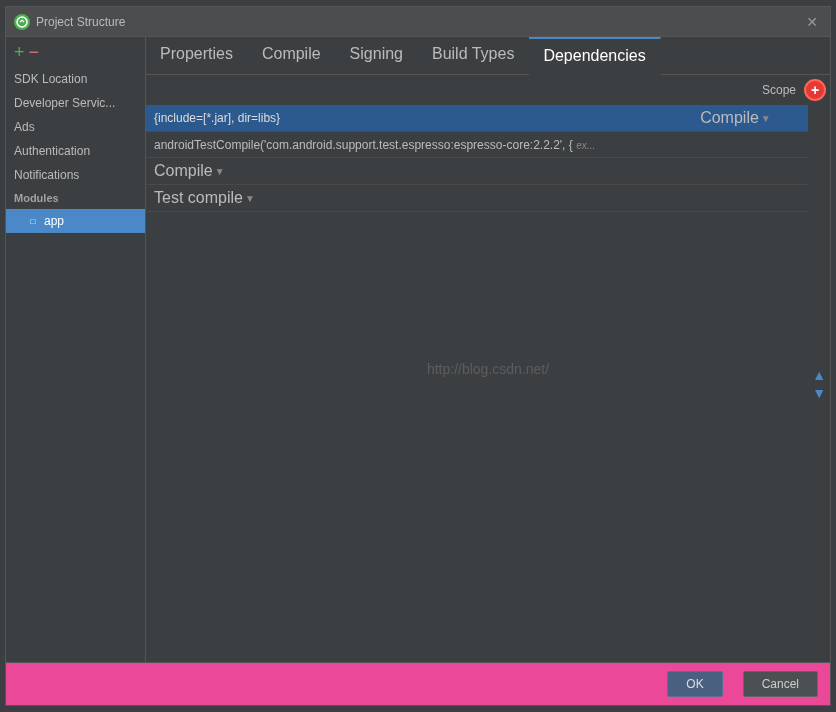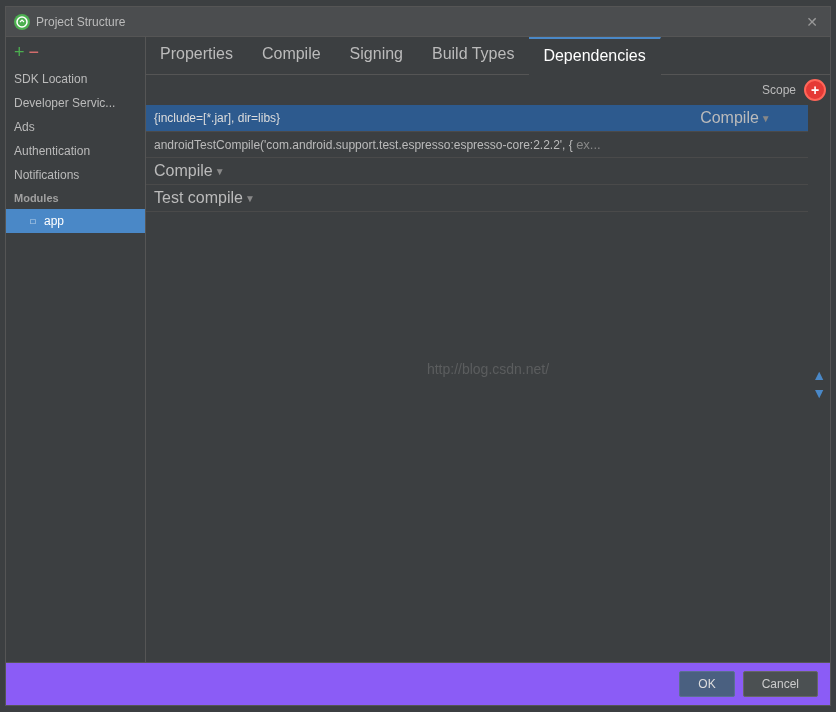--- a/index.html
+++ b/index.html
@@ -245,23 +245,23 @@
       padding: 1px 3px;
       border-radius: 2px;
       margin-right: 4px;
       font-style: italic;
     }
     
     .dialog-footer {
       display: flex;
       justify-content: flex-end;
       padding: 8px 12px;
-      gap: 8px;
+      gap: 20px;
       border-top: 1px solid #555;
-      background: #8b5cf6;
+      background: #ec4899;
       flex-shrink: 0;
     }
     .btn-footer {
       padding: 5px 18px;
       font-size: 12px;
       cursor: pointer;
       border: 1px solid #666;
       border-radius: 2px;
       background: #4b5052;
       color: #cccccc;
@@ -273,21 +273,21 @@
       overflow: hidden;
     }
     .dep-main {
       flex: 1;
       display: flex;
       flex-direction: column;
       overflow: hidden;
     }
     .ex-label {
       color: #888;
-      font-size: 13px;
+      font-size: 10px;
     }
   </style>
 </head>
 <body>
 
 <div class="dialog">
 
   <div class="title-bar">
     <div class="title-bar-icon">
       <svg width="12" height="12" viewBox="0 0 12 12">

